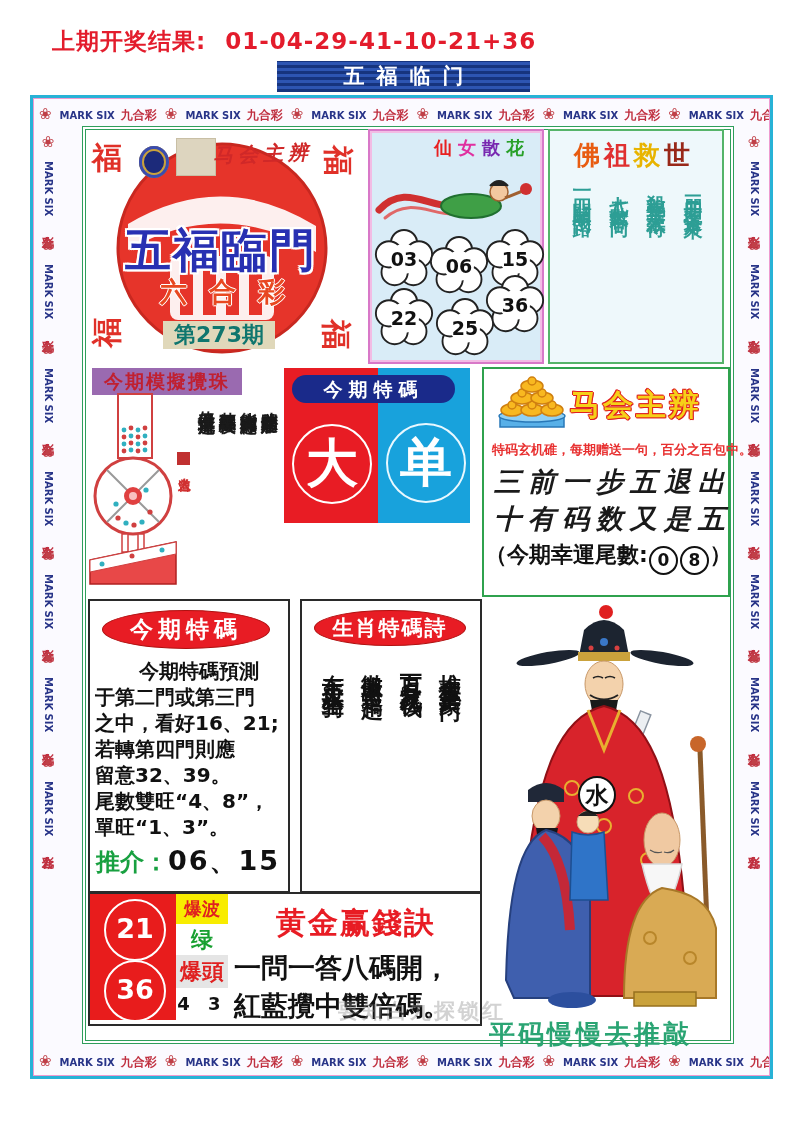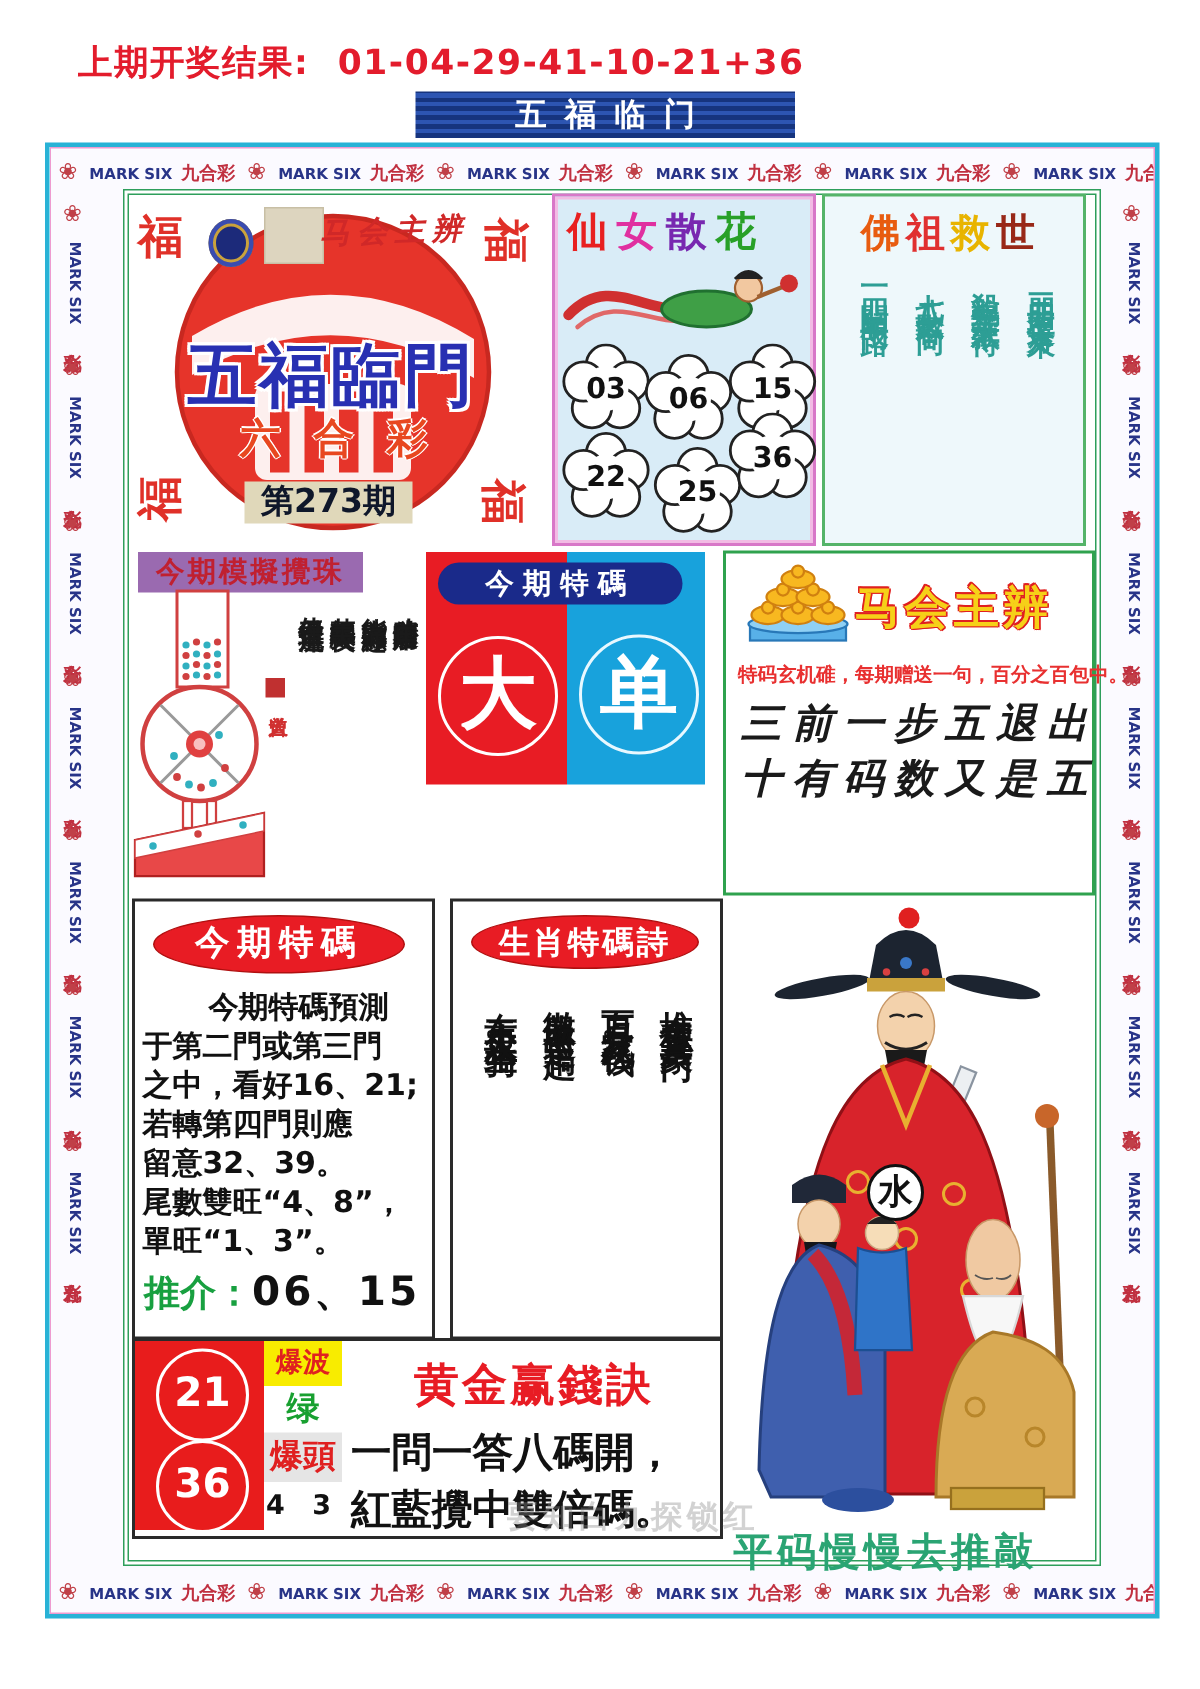--- a/index.html
+++ b/index.html
@@ -29,32 +29,32 @@
   .inner-green{left:82px;top:126px;width:644px;height:910px;border:4px double #2e9e5b;background:#fff;}
 
   
   .corner{font-family:"DejaVu Serif",serif;font-size:30px;font-weight:bold;color:#e03028;}
   .mh-title{left:96px;top:204px;width:250px;text-align:center;font-size:46px;font-weight:bold;color:#2830b2;
             letter-spacing:2px;white-space:nowrap;
             text-shadow:-2px 0 #fff,2px 0 #fff,0 -2px #fff,0 2px #fff,-2px -2px #fff,2px 2px #fff,-2px 2px #fff,2px -2px #fff;margin-top:16px;}
   .mh-sub{left:130px;top:274px;width:185px;text-align:center;font-size:27px;font-weight:bold;color:#e84820;
           letter-spacing:22px;text-indent:22px;white-space:nowrap;
           text-shadow:-1px 0 #fff,1px 0 #fff,0 1px #fff,0 -1px #fff;}
-  .mh-issue{left:163px;top:321px;width:112px;height:28px;background:#e0d8ba;color:#0f172a;font-size:22px;
+  .mh-issue{left:163px;top:321px;width:112px;height:28px;background:#e0d8ba;color:#0f766e;font-size:22px;
             font-weight:bold;text-align:center;line-height:28px;}
   .mh-org{left:213px;top:140px;width:130px;font-size:20px;font-weight:bold;color:#d02828;letter-spacing:5px;
           font-style:italic;transform:rotate(-2deg);white-space:nowrap;}
   .mh-tab{left:176px;top:138px;width:38px;height:36px;background:#ddd5bf;border:1px solid #c8bfa5;}
   .mh-logo{left:139px;top:146px;width:30px;height:32px;border-radius:50%;background:#1c2a7a;
            box-shadow:inset 0 0 0 3px #3a4cb0,inset 0 0 0 5px #caa23c;}
 
   
   .fairy{left:368px;top:129px;width:172px;height:231px;background:#d9ecf7;border:2px solid #d878c8;
          box-shadow:inset 0 0 0 2px #f2bce4;}
-  .fairy-title{left:378px;top:136px;width:152px;text-align:left;font-size:27px;font-weight:bold;letter-spacing:6px;white-space:nowrap;}
+  .fairy-title{left:378px;top:136px;width:152px;text-align:right;font-size:18px;font-weight:bold;letter-spacing:6px;white-space:nowrap;}
   .ft0{color:#e82020;} .ft1{color:#e030a0;} .ft2{color:#7828b0;} .ft3{color:#28a028;}
   .flower{width:60px;height:60px;}
   .flower .num{position:absolute;left:0;top:19px;width:60px;text-align:center;font-size:19px;font-weight:bold;color:#111;}
 
   
   .buddha{left:548px;top:129px;width:172px;height:231px;background:#eef8fb;border:2px solid #55b469;}
   .bud-title{left:556px;top:138px;width:156px;text-align:center;font-size:26px;font-weight:bold;letter-spacing:4px;white-space:nowrap;}
   .bt0{color:#e85c10;} .bt1{color:#e03030;} .bt2{color:#e8b400;} .bt3{color:#982818;}
   .bud-verse{left:562px;top:180px;width:150px;height:174px;writing-mode:vertical-rl;
              font-size:19px;font-weight:bold;color:#2d9e95;letter-spacing:4px;}
@@ -337,20 +337,23 @@
       <ellipse cx="50" cy="24" rx="11" ry="6"></ellipse>
         <circle cx="50" cy="19" r="4"></circle>
       <ellipse cx="40" cy="12" rx="11" ry="6"></ellipse>
         <circle cx="40" cy="7" r="4"></circle>
     </g>
   </svg>
   <div class="abs hv-title">马会主辨</div>
   <div class="abs hv-notice">特码玄机碓，每期赠送一句，百分之百包中。</div>
   <div class="abs hv-poem">三前一步五退出</div>
   <div class="abs hv-poem hv-poem2">十有码数又是五</div>
+  <div class="abs hv-lucky">
+    <span>（今期幸運尾數:</span><span class="circ-d">0</span><span class="circ-d">8</span><span>）</span>
+  </div>
 
   <div class="abs pred"></div>
   <div class="abs oval pred-oval">今期特碼</div>
   <div class="abs pred-body">
     <div class="ind">今期特碼預測</div>
     <div>于第二門或第三門</div>
     <div>之中，看好16、21;</div>
     <div>若轉第四門則應</div>
     <div>留意32、39。</div>
     <div>尾數雙旺“4、8”，</div>

